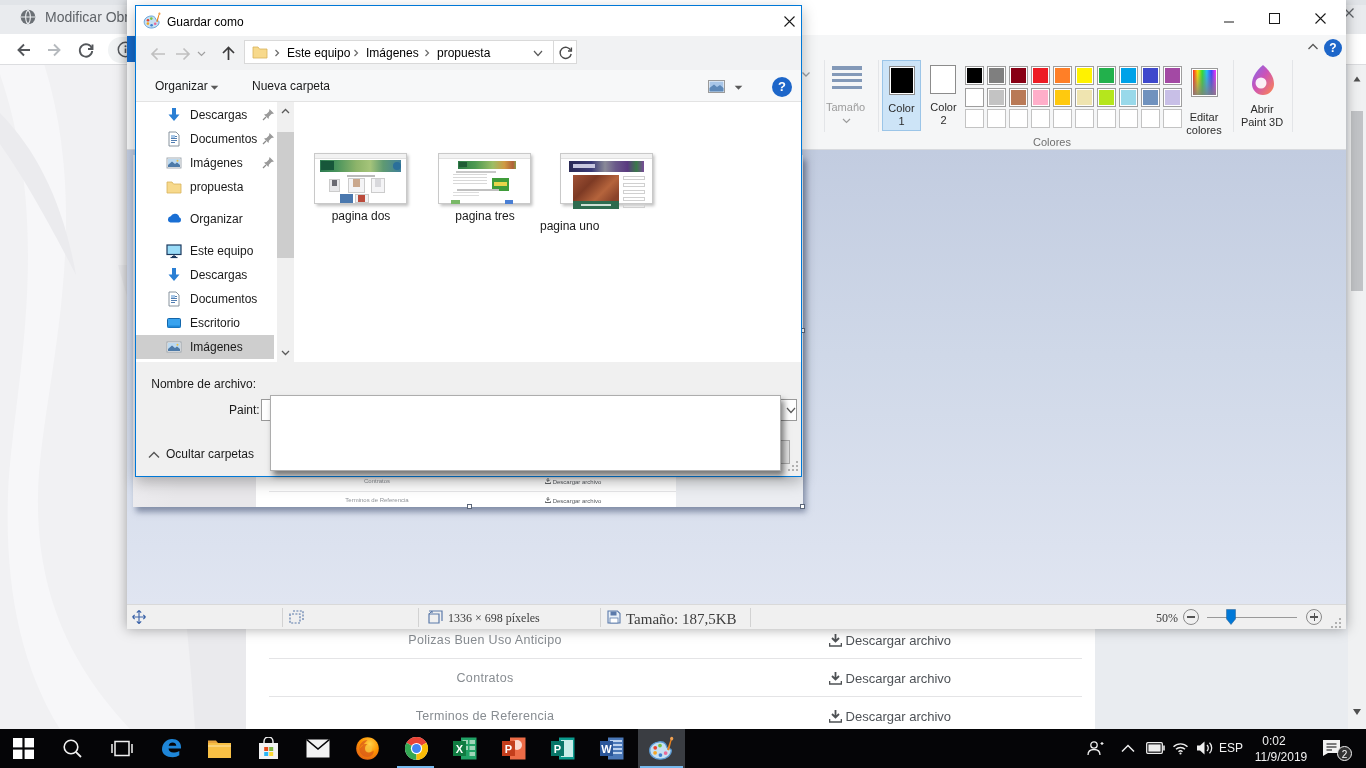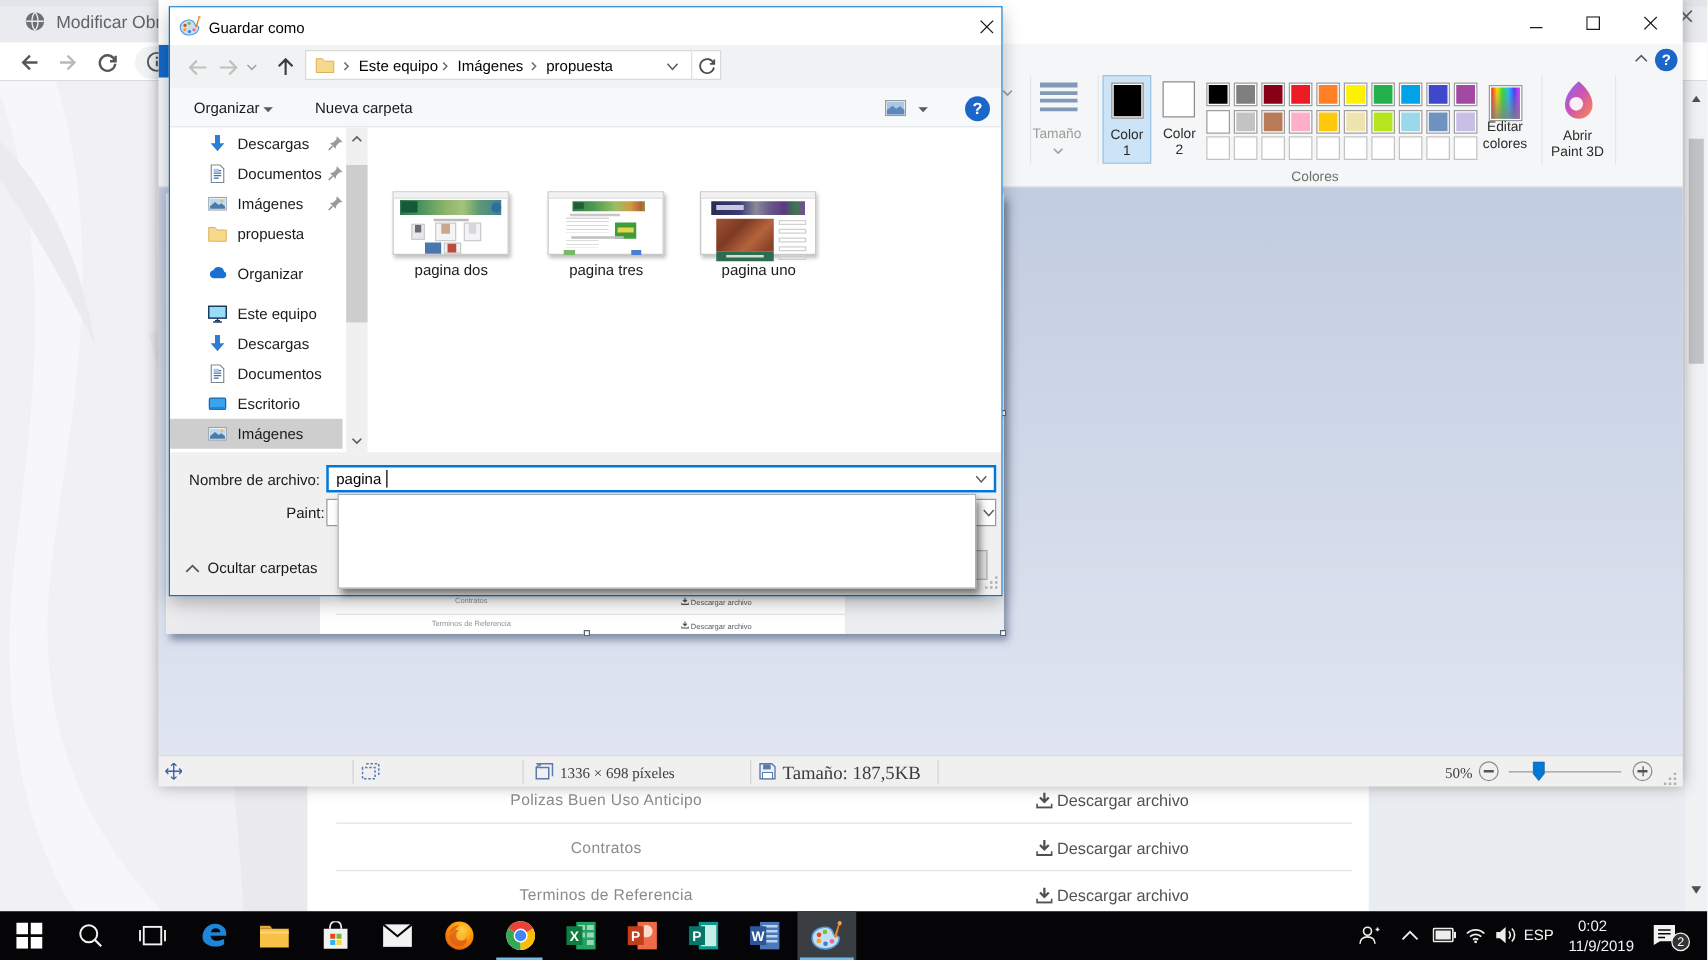--- a/index.html
+++ b/index.html
@@ -231,21 +231,21 @@
       <div class="sw e" style="left:926px;top:74px"></div>
       <div class="sw e" style="left:948px;top:74px"></div>
       <div class="sw e" style="left:970px;top:74px"></div>
       <div class="sw e" style="left:992px;top:74px"></div>
       <div class="sw e" style="left:1014px;top:74px"></div>
       <div class="sw e" style="left:1036px;top:74px"></div>
       </div>
       <div class="abs" style="left:1064px;top:33px;width:27px;height:29px;border:1px solid #9a9a9a;background:#fff;padding:1px">
         <div style="width:23px;height:25px;background:linear-gradient(180deg,rgba(255,255,255,0) 0%,rgba(128,128,128,0.85) 100%),linear-gradient(90deg,#ff2020,#ffe000,#2ee02e,#20c0ff,#4040ff,#ff30ff)"></div>
       </div>
-      <div class="abs" style="left:1044px;top:61px;width:66px;text-align:center;font-size:11px;color:#2b2b2b;line-height:13px">Editar<br>colores</div>
+      <div class="abs" style="left:1044px;top:76px;width:66px;text-align:center;font-size:11px;color:#2b2b2b;line-height:13px">Editar<br>colores</div>
       <div class="rsep" style="left:1106px"></div>
       <svg class="abs" style="left:1122px;top:29px" width="28" height="34" viewBox="0 0 28 34">
         <defs>
             <linearGradient id="p3d" x1="0" y1="0" x2="1" y2="1">
               <stop offset="0" stop-color="#7a6cf0"></stop>
               <stop offset="0.45" stop-color="#cc52b8"></stop>
               <stop offset="1" stop-color="#ff8a4a"></stop>
             </linearGradient>
           </defs>
         <path d="M14 1 C22 8 25 14 25 20 A11 11 0 1 1 3 20 C3 14 6 8 14 1 Z" fill="url(#p3d)"></path>
@@ -566,32 +566,25 @@
         <div class="abs" style="left:12px;top:10px;width:22px;height:4px;background:#c8c8e0"></div>
         <div class="abs" style="left:12px;top:21px;width:46px;height:26px;background:linear-gradient(135deg,#a05236 0%,#7d3a24 35%,#b5643c 65%,#8a432a 90%)"></div>
         <div class="abs" style="left:12px;top:47px;width:46px;height:8px;background:#2e6b4f"></div>
         <div class="abs" style="left:20px;top:50px;width:30px;height:2px;background:#cfe0d5"></div>
         <div class="abs" style="left:62px;top:22px;width:22px;height:4px;border:0.5px solid #d0d0d0"></div>
         <div class="abs" style="left:62px;top:29px;width:22px;height:4px;border:0.5px solid #d0d0d0"></div>
         <div class="abs" style="left:62px;top:36px;width:22px;height:4px;border:0.5px solid #d0d0d0"></div>
         <div class="abs" style="left:62px;top:43px;width:22px;height:4px;border:0.5px solid #d0d0d0"></div>
         <div class="abs" style="left:62px;top:50px;width:22px;height:4px;border:0.5px solid #d0d0d0"></div>
       </div>
-      <div class="abs" style="left:404px;top:203px;width:134px;text-align:center;font-size:12px;color:#1a1a1a">pagina uno</div>
+      <div class="abs" style="left:404px;top:213px;width:134px;font-size:12px;color:#1a1a1a">pagina uno</div>
     </div>
 
     <div class="abs" style="left:0;top:356px;width:665px;height:114px;background:#f0f0f0"></div>
     <div class="abs" style="left:10px;top:371px;width:110px;text-align:right;font-size:12px;color:#1a1a1a">Nombre de archivo:</div>
-    <div class="abs" style="left:125px;top:366px;width:536px;height:22px;background:#fff;border:2px solid #0078d7">
-      <div class="abs" style="left:6px;top:2px;font-size:12px;color:#000">pagina</div>
-      <div class="abs" style="left:46px;top:2px;width:1px;height:14px;background:#000"></div>
-      <svg class="abs" style="left:517px;top:6px" width="10" height="7" viewBox="0 0 10 7">
-          <path d="M1 1 L5 5.5 L9 1" fill="none" stroke="#5a5a5a" stroke-width="1.2"></path>
-        </svg>
-    </div>
     <div class="abs" style="left:93px;top:397px;width:27px;text-align:right;font-size:12px;color:#1a1a1a">Paint:</div>
     <div class="abs" style="left:125px;top:393px;width:536px;height:22px;background:#fff;border:1px solid #999">
       <svg class="abs" style="left:524px;top:7px" width="10" height="7" viewBox="0 0 10 7">
           <path d="M1 1 L5 5.5 L9 1" fill="none" stroke="#5a5a5a" stroke-width="1.2"></path>
         </svg>
     </div>
     <div class="abs" style="left:571px;top:434px;width:83px;height:24px;background:#e1e1e1;border:1px solid #adadad"></div>
     <svg class="abs" style="left:12px;top:445px" width="12" height="8" viewBox="0 0 12 8">
         <path d="M1 6.5 L6 1.5 L11 6.5" fill="none" stroke="#555" stroke-width="1.4"></path>
       </svg>

